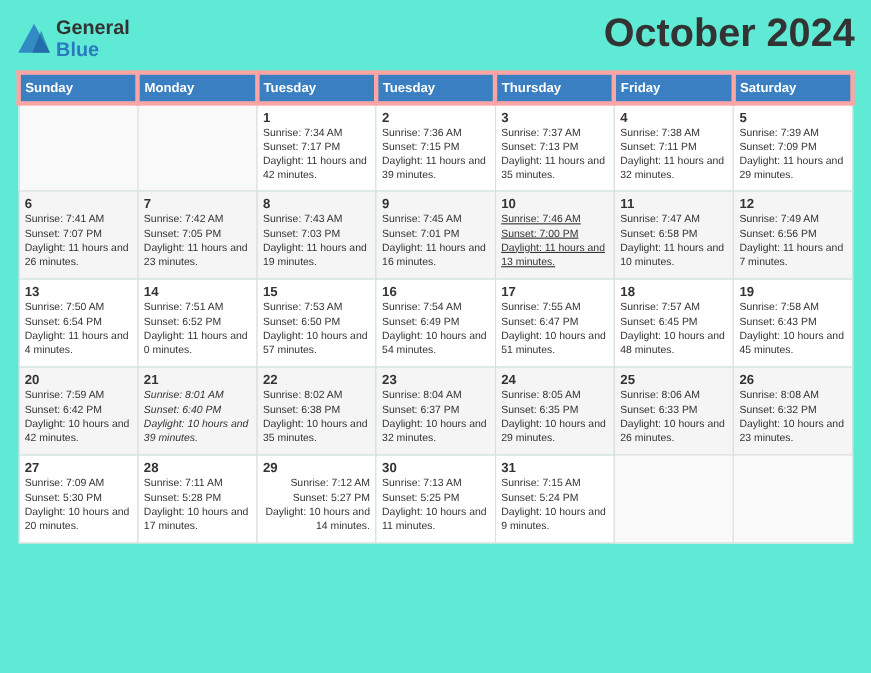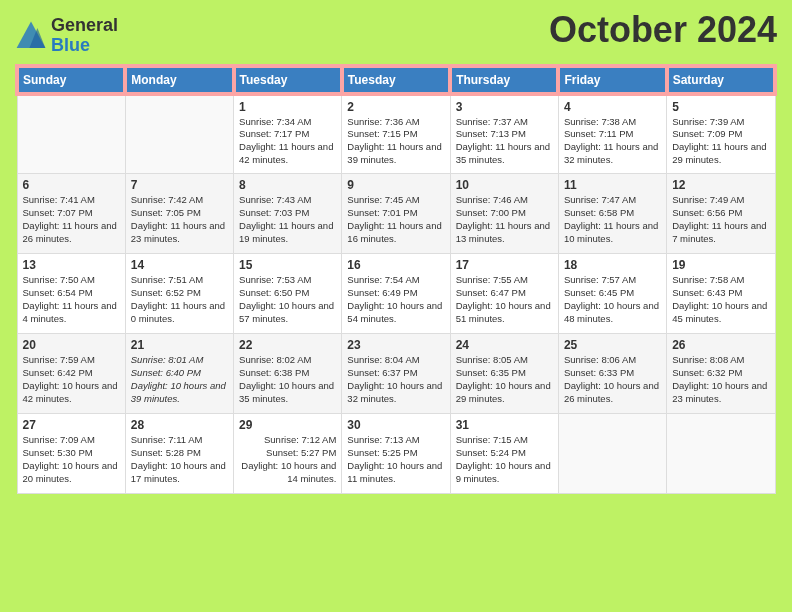--- a/index.html
+++ b/index.html
@@ -6,21 +6,21 @@
     body {
       font-family: Arial, sans-serif;
       background: #fff;
       width: 792px;
       min-height: 612px;
       padding: 0;
     }
     .page {
       width: 792px;
       min-height: 612px;
-      background: #bef264;
+      background: #5eead4;
       padding: 10px 15px 10px 15px;
     }
     .header {
       display: flex;
       justify-content: space-between;
       align-items: flex-start;
       margin-bottom: 8px;
     }
     .logo {
       display: flex;
@@ -192,21 +192,21 @@
 Daylight: 11 hours and 19 minutes.</div>
           </td>
           <td>
             <span class="day-number">9</span>
             <div class="day-info" style="white-space: pre-line;">Sunrise: 7:45 AM
 Sunset: 7:01 PM
 Daylight: 11 hours and 16 minutes.</div>
           </td>
           <td>
             <span class="day-number">10</span>
-            <div class="day-info" style="white-space: pre-line;">Sunrise: 7:46 AM
+            <div class="day-info" style="white-space: pre-line; text-decoration: underline;">Sunrise: 7:46 AM
 Sunset: 7:00 PM
 Daylight: 11 hours and 13 minutes.</div>
           </td>
           <td>
             <span class="day-number">11</span>
             <div class="day-info" style="white-space: pre-line;">Sunrise: 7:47 AM
 Sunset: 6:58 PM
 Daylight: 11 hours and 10 minutes.</div>
           </td>
           <td>

